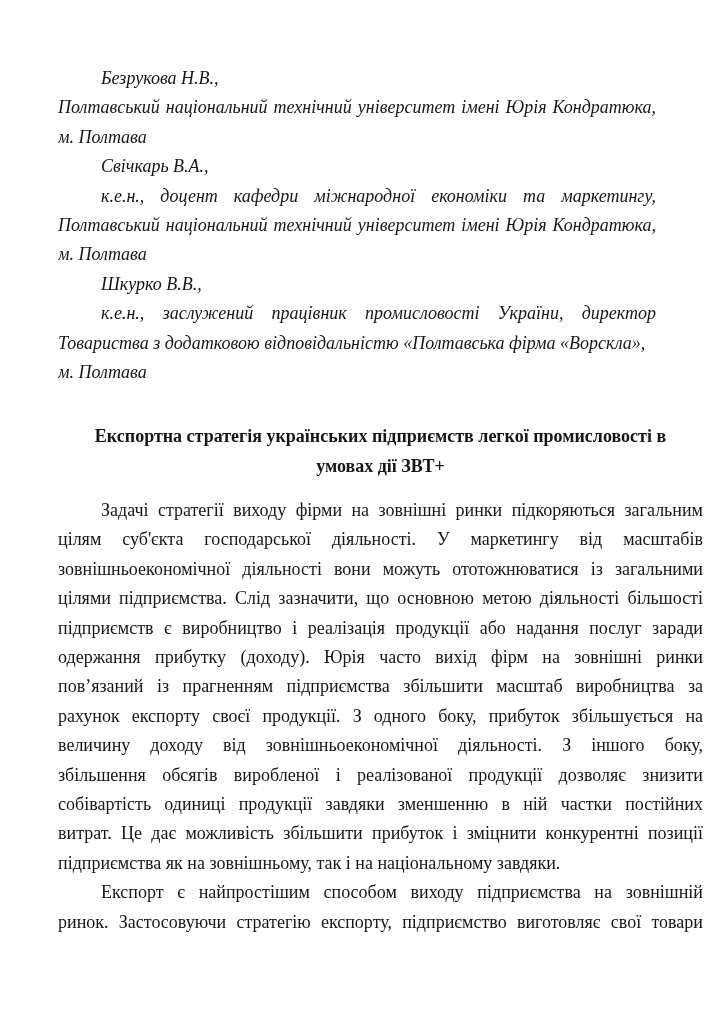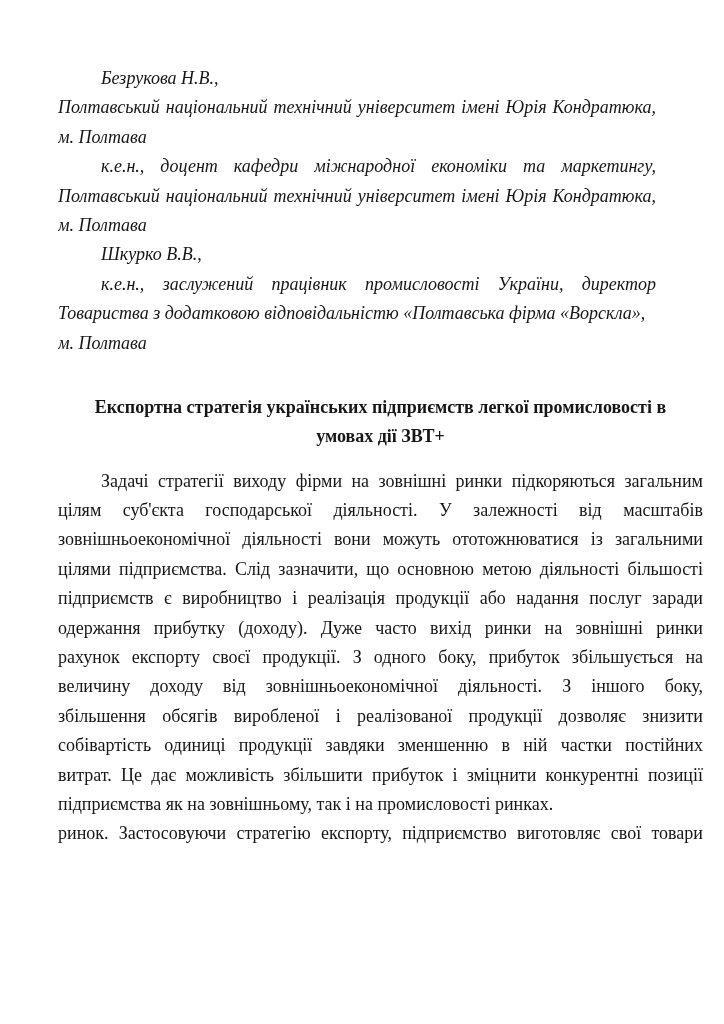--- a/index.html
+++ b/index.html
@@ -56,20 +56,21 @@
 
     <div class="authors">
 
       <div>
         <div class="line indent">Безрукова Н.В.,</div>
         <div class="line just">Полтавський національний технічний університет імені Юрія Кондратюка,</div>
         <div class="line">м. Полтава</div>
       </div>
 
       <div>
+        <div class="line indent">Свічкарь В.А.,</div>
         <div class="line indent just">к.е.н., доцент кафедри міжнародної економіки та маркетингу,</div>
         <div class="line just">Полтавський національний технічний університет імені Юрія Кондратюка,</div>
         <div class="line">м. Полтава</div>
       </div>
 
       <div>
         <div class="line indent">Шкурко В.В.,</div>
         <div class="line indent just">к.е.н., заслужений працівник промисловості України, директор</div>
         <div class="line">Товариства з додатковою відповідальністю «Полтавська фірма «Ворскла»,</div>
         <div class="line">м. Полтава</div>
@@ -79,33 +80,35 @@
 
     <div class="title-block">
       <div class="line">Експортна стратегія українських підприємств легкої промисловості в</div>
       <div class="line">умовах дії ЗВТ+</div>
     </div>
 
     <div class="body-block">
 
       <div>
         <div class="line indent just">Задачі стратегії виходу фірми на зовнішні ринки підкоряються загальним</div>
-        <div class="line just">цілям суб'єкта господарської діяльності. У залежності від масштабів</div>
+        <div class="line just">цілям суб'єкта господарської діяльності. У маркетингу від масштабів</div>
         <div class="line just">зовнішньоекономічної діяльності вони можуть ототожнюватися  із загальними</div>
         <div class="line just">цілями підприємства. Слід зазначити, що основною метою діяльності більшості</div>
         <div class="line just">підприємств є виробництво і реалізація продукції або надання послуг заради</div>
-        <div class="line just">одержання прибутку (доходу). Дуже часто вихід ринки на зовнішні ринки</div>
+        <div class="line just">одержання прибутку (доходу). Юрія часто вихід фірм на зовнішні ринки</div>
+        <div class="line just">пов’язаний із прагненням підприємства збільшити масштаб виробництва за</div>
         <div class="line just">рахунок експорту своєї продукції. З одного боку, прибуток збільшується на</div>
         <div class="line just">величину доходу від зовнішньоекономічної діяльності. З іншого боку,</div>
         <div class="line just">збільшення обсягів виробленої і реалізованої продукції дозволяє знизити</div>
         <div class="line just">собівартість одиниці продукції завдяки зменшенню в ній частки постійних</div>
         <div class="line just">витрат. Це дає можливість збільшити прибуток і зміцнити конкурентні позиції</div>
-        <div class="line">підприємства як на зовнішньому, так і на промисловості ринках.</div>
+        <div class="line">підприємства як на зовнішньому, так і на національному завдяки.</div>
       </div>
 
       <div>
+        <div class="line indent just">Експорт є найпростішим способом виходу підприємства на зовнішній</div>
         <div class="line just">ринок. Застосовуючи стратегію експорту, підприємство виготовляє свої товари</div>
       </div>
 
     </div>
 
   </div>
 </div>
 
 </body></html>

